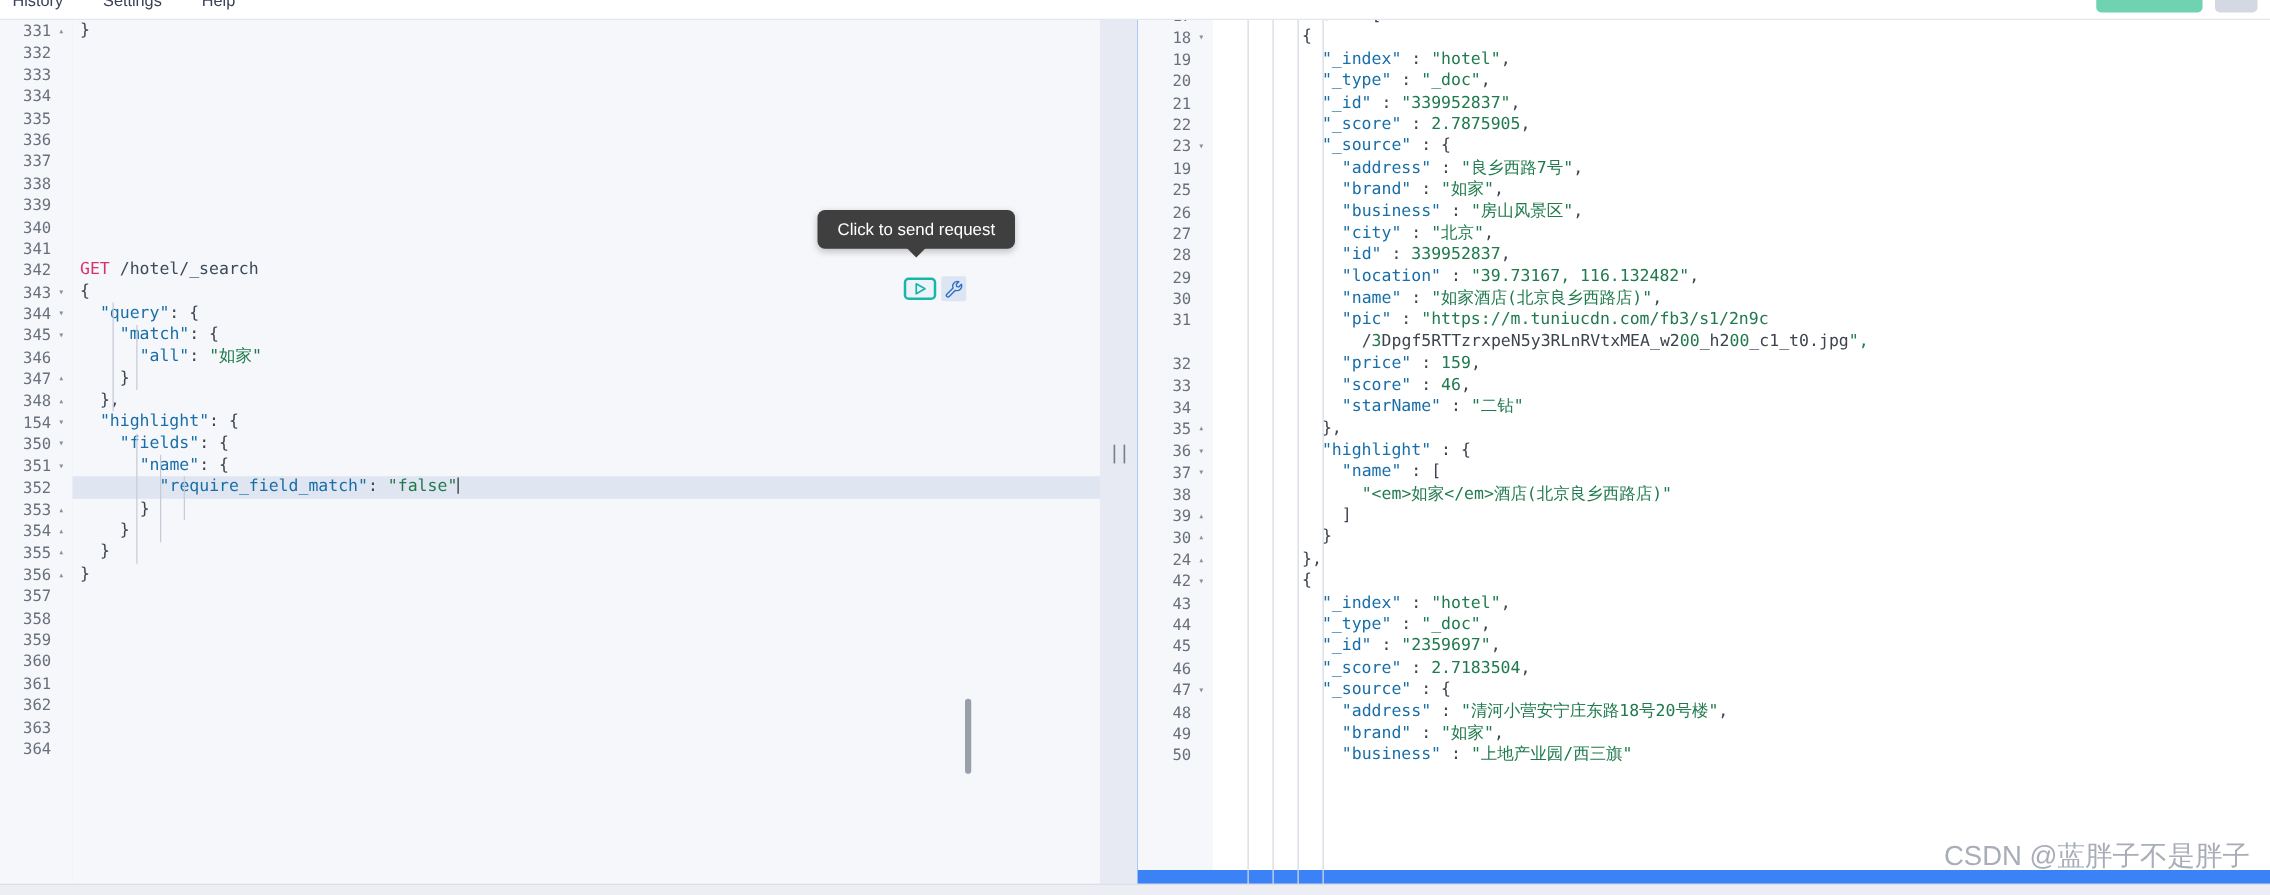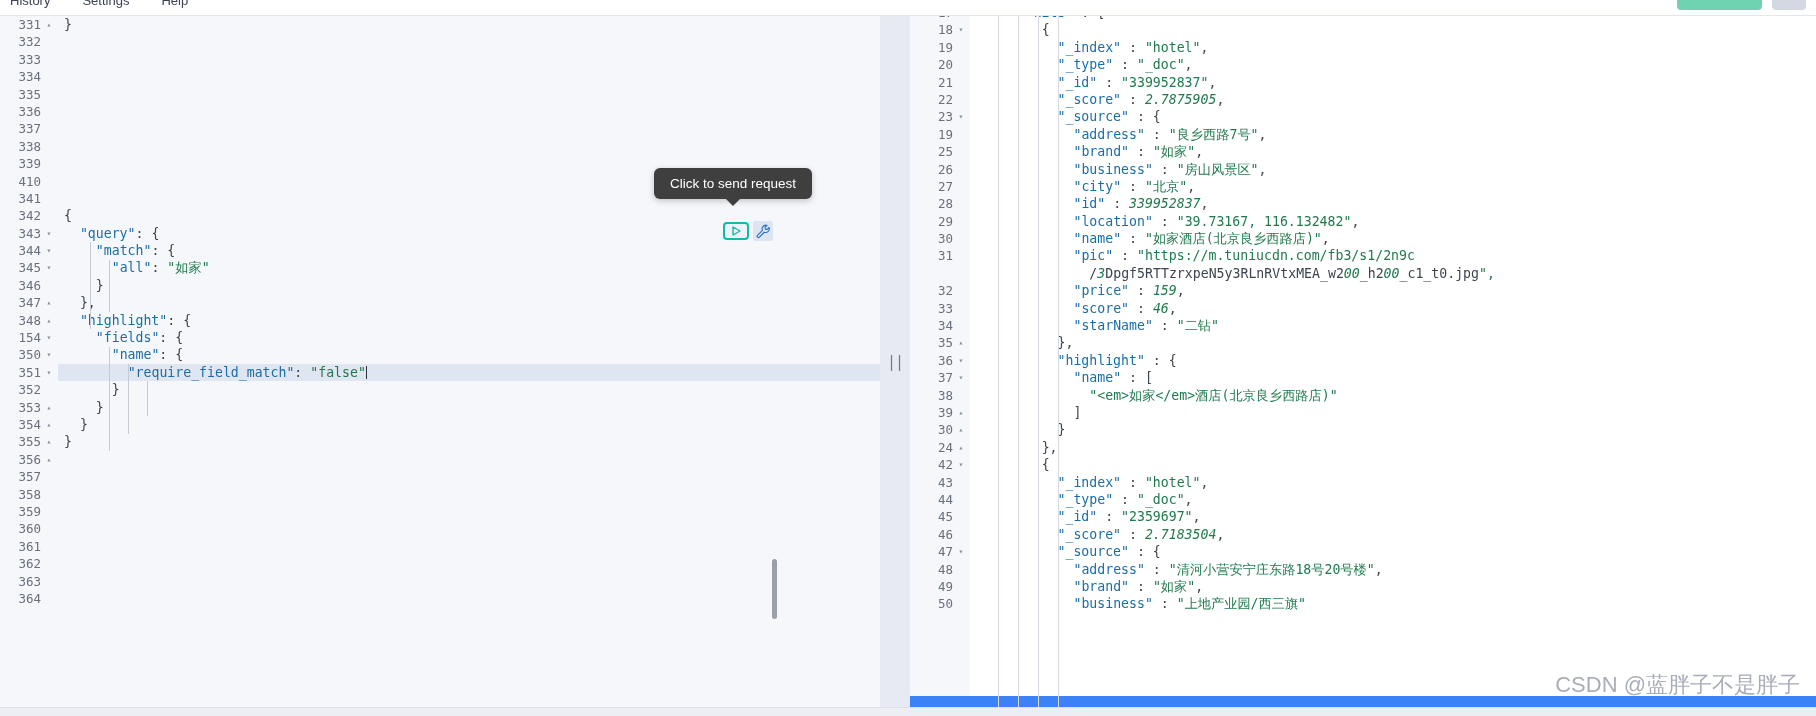--- a/index.html
+++ b/index.html
@@ -78,21 +78,21 @@
   .code-row.hl{background:#dfe5f1;}
   .req-block{
     position:absolute;left:58px;top:0;width:710px;
     background:#e8ecf7;
   }
   .method{color:#d6336c;}
   .path{color:#3a4a5c;}
   .key{color:#1a6ea8;}
   .str{color:#1f7a4d;}
   .punc{color:#3d4450;}
-  .num{color:#1f7a4d;font-style:italic;}
+  .num{color:#1f7a4d;}
   .indent-guide{
     position:absolute;width:1px;background:#c6cbd8;
   }
   .caret{
     display:inline-block;width:1px;height:13px;background:#2f3337;
     vertical-align:-2px;
   }
 
   
   .req-actions{
@@ -231,21 +231,21 @@
           </div>
           <div class="ln-row">
             <span>338</span>
             <span class="fold blank">·</span>
           </div>
           <div class="ln-row">
             <span>339</span>
             <span class="fold blank">·</span>
           </div>
           <div class="ln-row">
-            <span>410</span>
+            <span>340</span>
             <span class="fold blank">·</span>
           </div>
           <div class="ln-row">
             <span>341</span>
             <span class="fold blank">·</span>
           </div>
           <div class="ln-row">
             <span>342</span>
             <span class="fold blank">·</span>
           </div>
@@ -343,20 +343,21 @@
           <div class="code-row">&nbsp;</div>
           <div class="code-row">&nbsp;</div>
           <div class="code-row">&nbsp;</div>
           <div class="code-row">&nbsp;</div>
           <div class="code-row">&nbsp;</div>
           <div class="code-row">&nbsp;</div>
           <div class="code-row">&nbsp;</div>
           <div class="code-row">&nbsp;</div>
           <div class="code-row">&nbsp;</div>
           <div class="code-row">&nbsp;</div>
+          <div class="code-row"><span class="method">GET</span> <span class="path">/hotel/_search</span></div>
           <div class="code-row"><span class="punc">{</span></div>
           <div class="code-row"><span class="punc"> </span><span class="punc"> </span><span class="key">"query"</span><span class="punc">:</span><span class="punc"> </span><span class="punc">{</span></div>
           <div class="code-row"><span class="punc"> </span><span class="punc"> </span><span class="punc"> </span><span class="punc"> </span><span class="key">"match"</span><span class="punc">:</span><span class="punc"> </span><span class="punc">{</span></div>
           <div class="code-row"><span class="punc"> </span><span class="punc"> </span><span class="punc"> </span><span class="punc"> </span><span class="punc"> </span><span class="punc"> </span><span class="key">"all"</span><span class="punc">:</span><span class="punc"> </span><span class="str">"如家"</span></div>
           <div class="code-row"><span class="punc"> </span><span class="punc"> </span><span class="punc"> </span><span class="punc"> </span><span class="punc">}</span></div>
           <div class="code-row"><span class="punc"> </span><span class="punc"> </span><span class="punc">}</span><span class="punc">,</span></div>
           <div class="code-row"><span class="punc"> </span><span class="punc"> </span><span class="key">"highlight"</span><span class="punc">:</span><span class="punc"> </span><span class="punc">{</span></div>
           <div class="code-row"><span class="punc"> </span><span class="punc"> </span><span class="punc"> </span><span class="punc"> </span><span class="key">"fields"</span><span class="punc">:</span><span class="punc"> </span><span class="punc">{</span></div>
           <div class="code-row"><span class="punc"> </span><span class="punc"> </span><span class="punc"> </span><span class="punc"> </span><span class="punc"> </span><span class="punc"> </span><span class="key">"name"</span><span class="punc">:</span><span class="punc"> </span><span class="punc">{</span></div>
           <div class="code-row hl"><span class="punc"> </span><span class="punc"> </span><span class="punc"> </span><span class="punc"> </span><span class="punc"> </span><span class="punc"> </span><span class="punc"> </span><span class="punc"> </span><span class="key">"require_field_match"</span><span class="punc">:</span><span class="punc"> </span><span class="str">"false"</span><span class="caret"></span></div>

